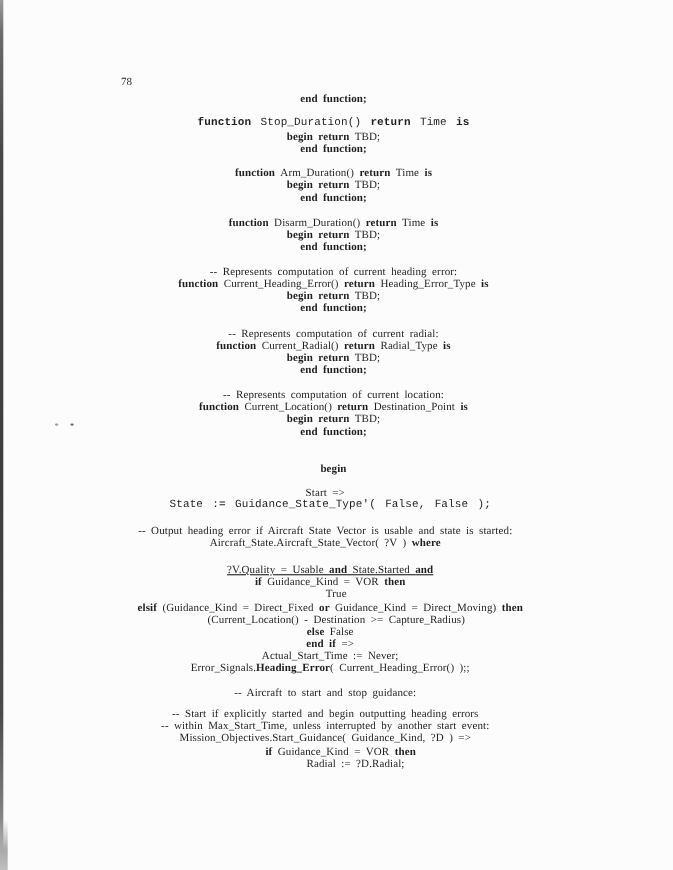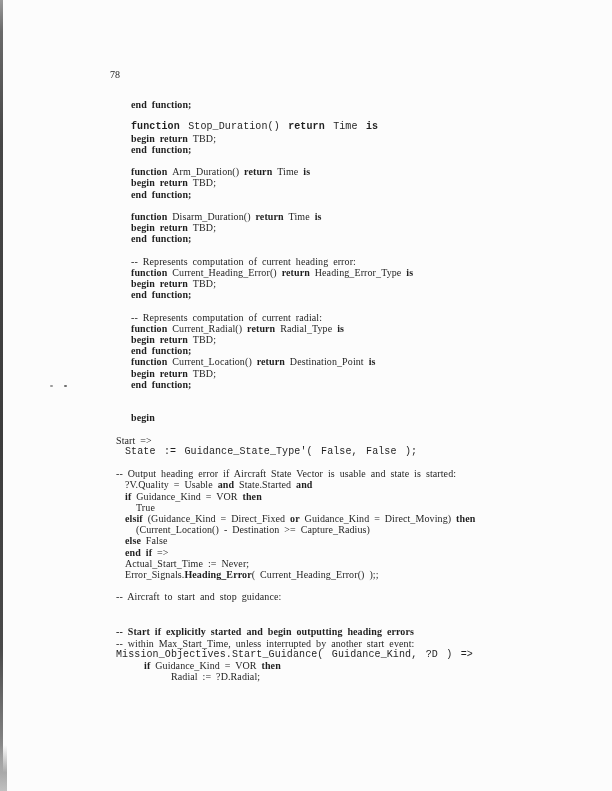--- a/index.html
+++ b/index.html
@@ -34,25 +34,26 @@
     font-style:italic;
     letter-spacing:0.2px;
     white-space:nowrap;
   }
   .header .pagenum{
     font-style:normal;
     font-size:10px;
   }
 
   .code{
-    position:absolute;left:116px;top:99px;
+    position:absolute;left:116px;top:85px;
     font-size:10px;
     line-height:11.2px;
     word-spacing:2.3px;
     letter-spacing:0.1px;
+    text-align:center;
   }
   .code .line{
     white-space:nowrap;
     height:11.2px;
   }
   .code .line b{font-weight:700;}
 </style>
 </head>
 <body>
 
@@ -77,35 +78,37 @@
     <div class="line" style="margin-top: 0px; padding-left: 15px;"><b>begin return </b><span>TBD;</span></div>
     <div class="line" style="margin-top: 0px; padding-left: 15px;"><b>end function;</b></div>
     <div class="line" style="margin-top: 11.2px; padding-left: 15px;"><span>--  Represents computation of current heading error:</span></div>
     <div class="line" style="margin-top: 0px; padding-left: 15px;"><b>function </b><span>Current_Heading_Error() </span><b>return </b><span>Heading_Error_Type </span><b>is</b></div>
     <div class="line" style="margin-top: 0px; padding-left: 15px;"><b>begin return </b><span>TBD;</span></div>
     <div class="line" style="margin-top: 0px; padding-left: 15px;"><b>end function;</b></div>
     <div class="line" style="margin-top: 11.2px; padding-left: 15px;"><span>--  Represents computation of current radial:</span></div>
     <div class="line" style="margin-top: 0px; padding-left: 15px;"><b>function </b><span>Current_Radial() </span><b>return </b><span>Radial_Type </span><b>is</b></div>
     <div class="line" style="margin-top: 0px; padding-left: 15px;"><b>begin return </b><span>TBD;</span></div>
     <div class="line" style="margin-top: 0px; padding-left: 15px;"><b>end function;</b></div>
+    <div class="line" style="margin-top: 11.2px; padding-left: 15px;"><span>--  Represents computation of current location:</span></div>
     <div class="line" style="margin-top: 0px; padding-left: 15px;"><b>function </b><span>Current_Location() </span><b>return </b><span>Destination_Point </span><b>is</b></div>
     <div class="line" style="margin-top: 0px; padding-left: 15px;"><b>begin return </b><span>TBD;</span></div>
     <div class="line" style="margin-top: 0px; padding-left: 15px;"><b>end function;</b></div>
     <div class="line" style="margin-top: 22.4px; padding-left: 15px;"><b>begin</b></div>
     <div class="line" style="margin-top: 11.2px; padding-left: 0px;"><span>Start  =&gt;</span></div>
     <div class="line" style="margin-top: 0px; padding-left: 9px; font-family: Liberation Mono, monospace;"><span>State  :=  Guidance_State_Type'( False,  False  );</span></div>
     <div class="line" style="margin-top: 11.2px; padding-left: 0px;"><span>--  Output heading error if Aircraft State Vector is usable and state is started:</span></div>
-    <div class="line" style="margin-top: 0px; padding-left: 9px;"><span>?V.Quality = Usable </span><b>and</b><span> State.Started </span><b>and</b></div>
+    <div class="line" style="margin-top: 0px; padding-left: 0px;"><span>Aircraft_State.Aircraft_State_Vector( ?V ) </span><b>where</b></div>
+    <div class="line" style="margin-top: 14px; padding-left: 9px; text-decoration: underline;"><span>?V.Quality = Usable </span><b>and</b><span> State.Started </span><b>and</b></div>
     <div class="line" style="margin-top: 0px; padding-left: 9px;"><b>if </b><span>Guidance_Kind = VOR </span><b>then</b></div>
     <div class="line" style="margin-top: 0px; padding-left: 20px;"><span>True</span></div>
     <div class="line" style="margin-top: 0px; padding-left: 9px;"><b>elsif </b><span>(Guidance_Kind = Direct_Fixed </span><b>or</b><span> Guidance_Kind = Direct_Moving) </span><b>then</b></div>
     <div class="line" style="margin-top: 0px; padding-left: 20px;"><span>(Current_Location() - Destination &gt;= Capture_Radius)</span></div>
     <div class="line" style="margin-top: 0px; padding-left: 9px;"><b>else </b><span>False</span></div>
     <div class="line" style="margin-top: 0px; padding-left: 9px;"><b>end if </b><span>=&gt;</span></div>
     <div class="line" style="margin-top: 0px; padding-left: 9px;"><span>Actual_Start_Time := Never;</span></div>
     <div class="line" style="margin-top: 0px; padding-left: 9px;"><span>Error_Signals.</span><b>Heading_Error</b><span>( Current_Heading_Error() );;</span></div>
     <div class="line" style="margin-top: 11.2px; padding-left: 0px;"><span>--  Aircraft to start and stop guidance:</span></div>
-    <div class="line" style="margin-top: 24px; padding-left: 0px; font-weight: bold;"><span>--  Start if explicitly started and begin outputting heading errors</span></div>
+    <div class="line" style="margin-top: 8px; padding-left: 0px;"><span>--  Start if explicitly started and begin outputting heading errors</span></div>
     <div class="line" style="margin-top: 0px; padding-left: 0px;"><span>--  within Max_Start_Time, unless interrupted by another start event:</span></div>
-    <div class="line" style="margin-top: 0px; padding-left: 0px; font-family: Liberation Mono, monospace;"><span>Mission_Objectives.Start_Guidance( Guidance_Kind, ?D ) =&gt;</span></div>
+    <div class="line" style="margin-top: 0px; padding-left: 0px;"><span>Mission_Objectives.Start_Guidance( Guidance_Kind, ?D ) =&gt;</span></div>
     <div class="line" style="margin-top: 0px; padding-left: 28px;"><b>if </b><span>Guidance_Kind = VOR </span><b>then</b></div>
     <div class="line" style="margin-top: 0px; padding-left: 55px;"><span>Radial := ?D.Radial;</span></div>
   </div>
 
 </body></html>

